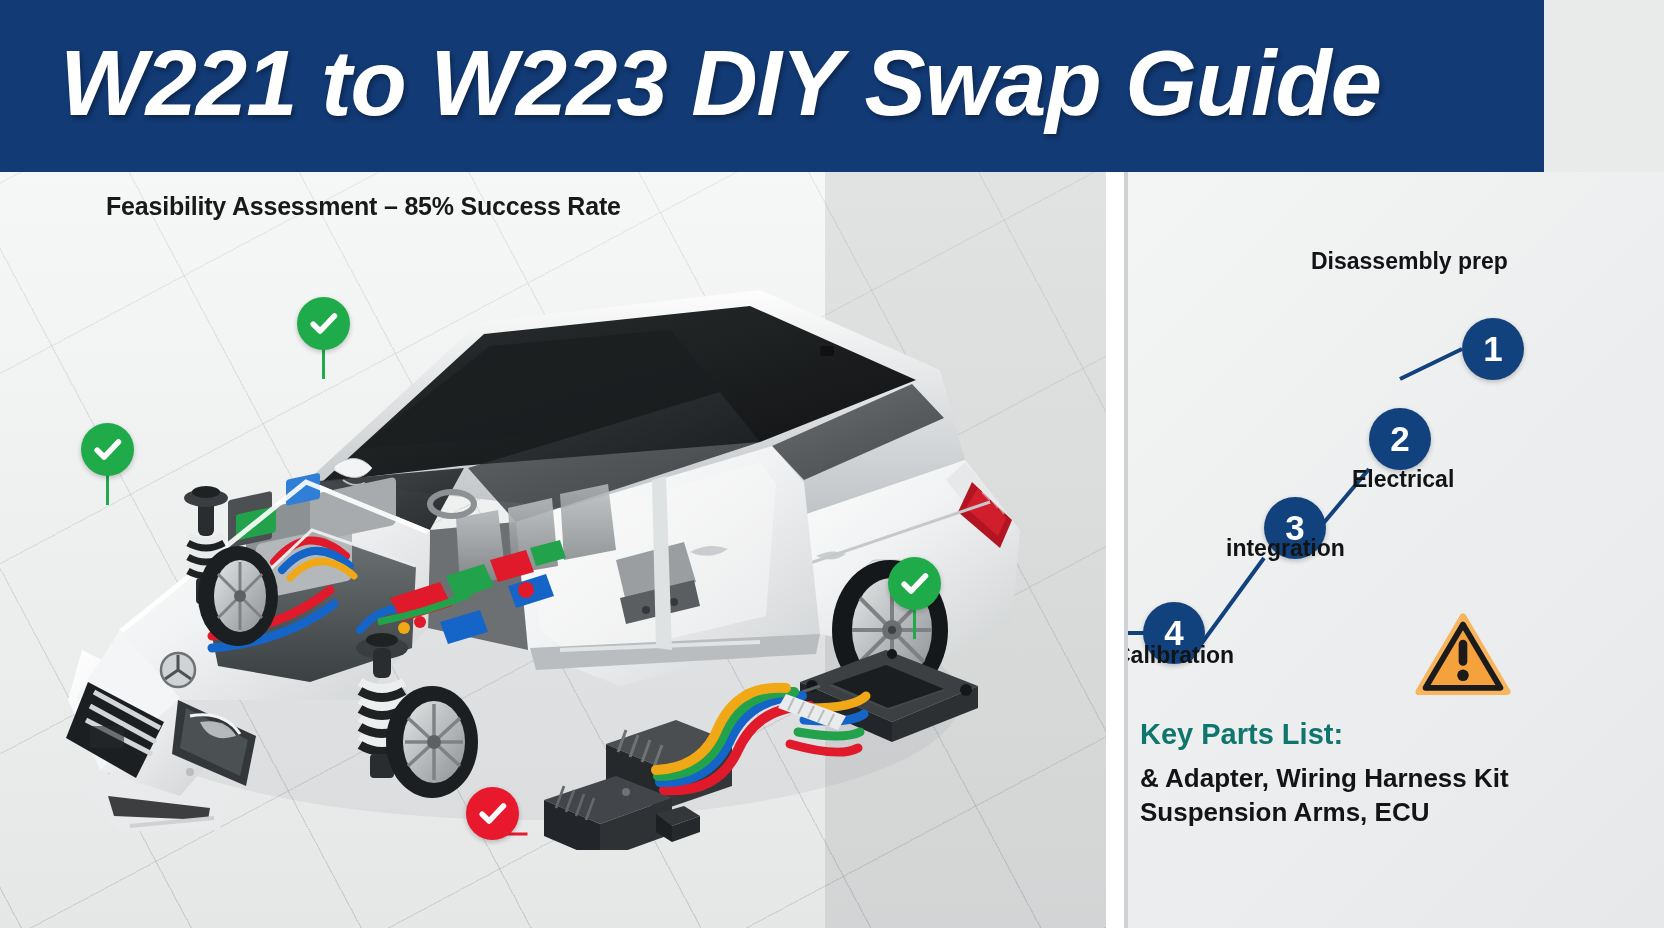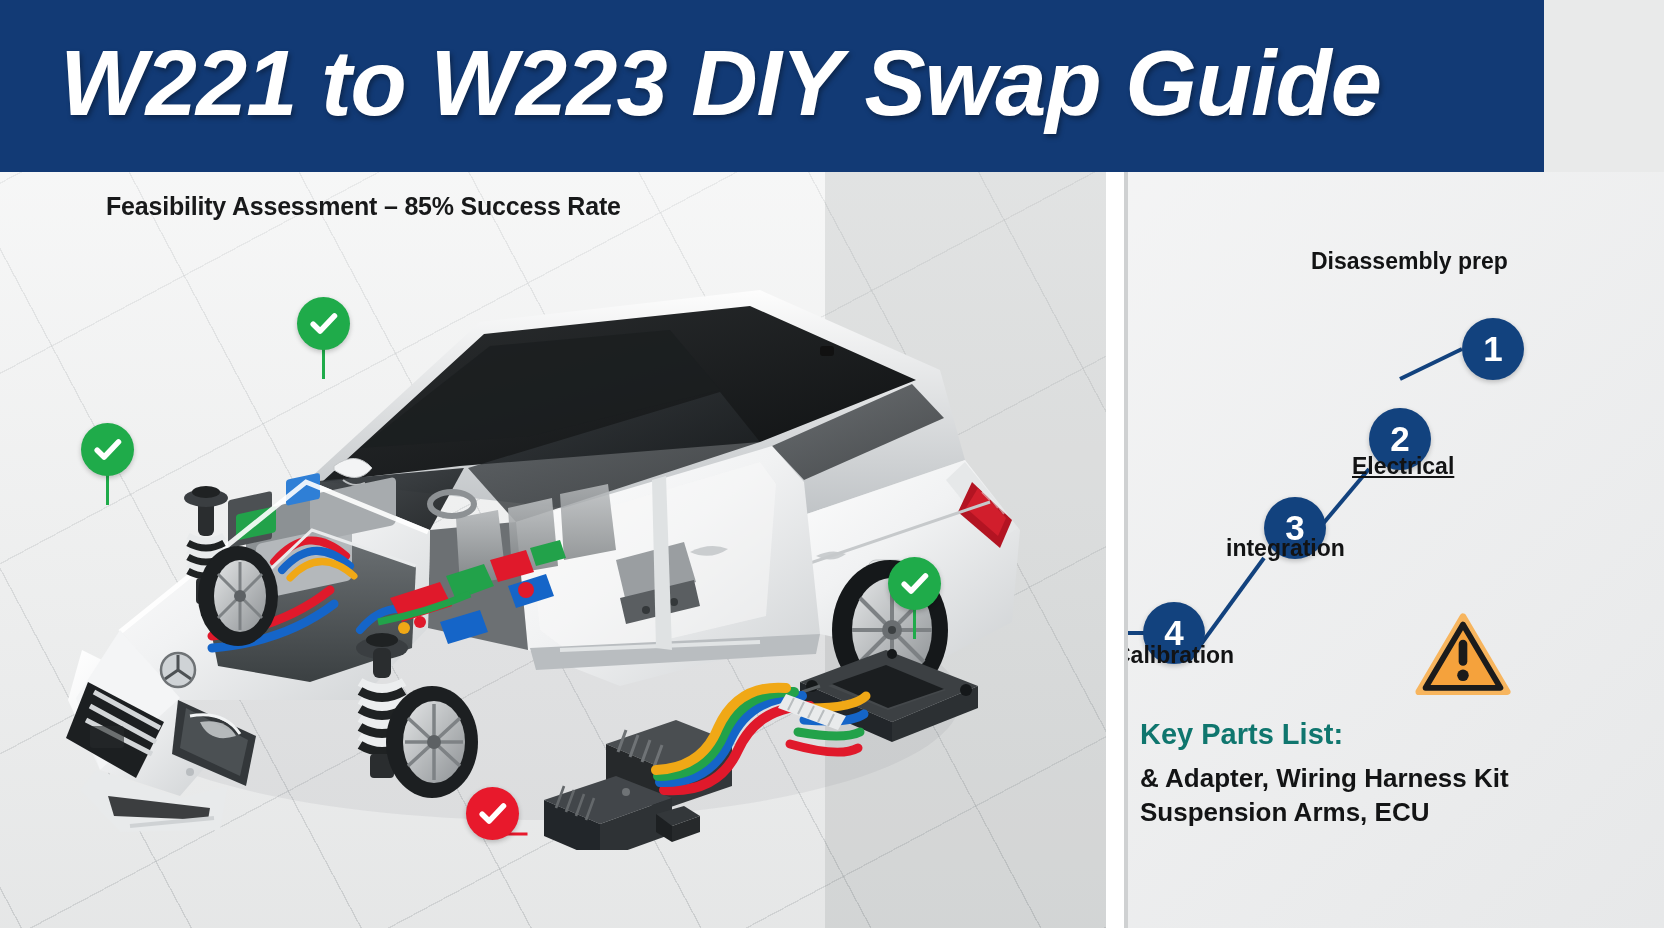--- a/index.html
+++ b/index.html
@@ -405,21 +405,21 @@
     </svg>
 
     <div class="node" style="left:334px;top:146px;">
       <span>1</span>
     </div>
     <div class="node-label" style="left:172px;top:76px;margin-left:11px;">Disassembly prep</div>
 
     <div class="node" style="left:241px;top:236px;">
       <span>2</span>
     </div>
-    <div class="node-label" style="left:224px;top:281px;text-decoration:underline;">Electrical</div>
+    <div class="node-label" style="left:224px;top:294px;">Electrical</div>
 
 
     <div class="node" style="left:136px;top:325px;">
       <span>3</span>
     </div>
     <div class="node-label" style="left:98px;top:363px;">integration</div>
 
     <div class="node" style="left:15px;top:430px;">
       <span>4</span>
     </div>

